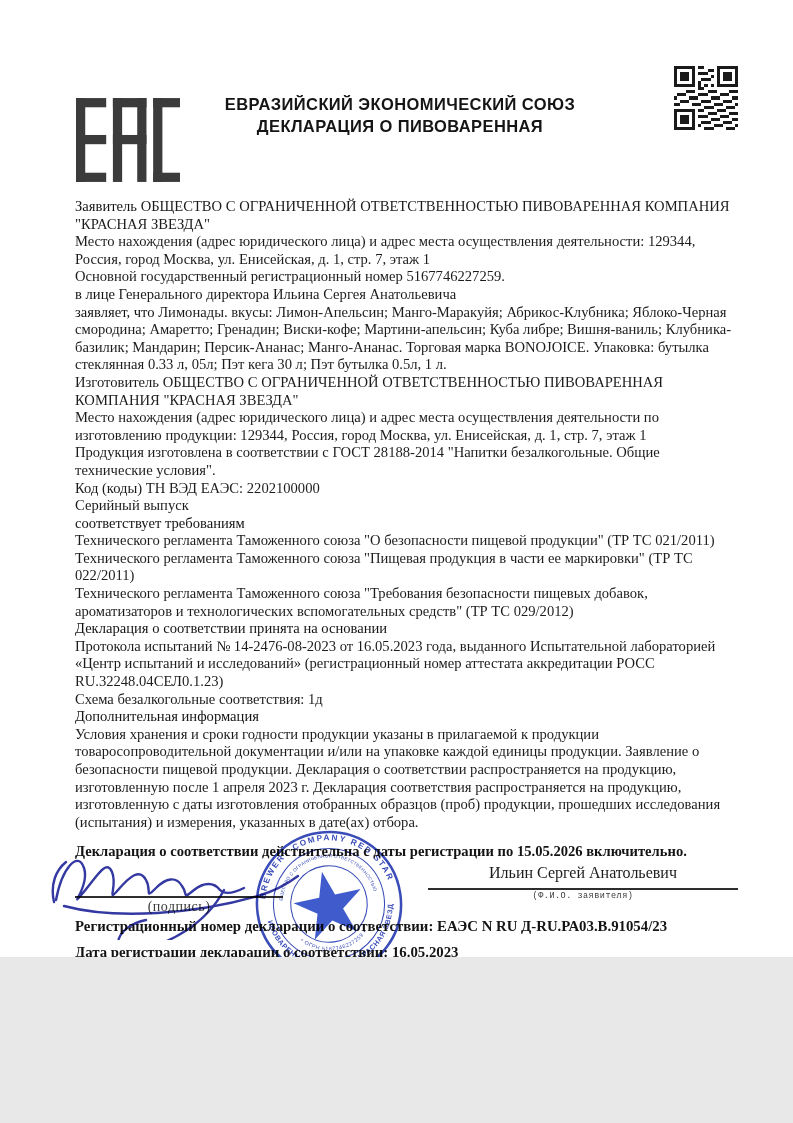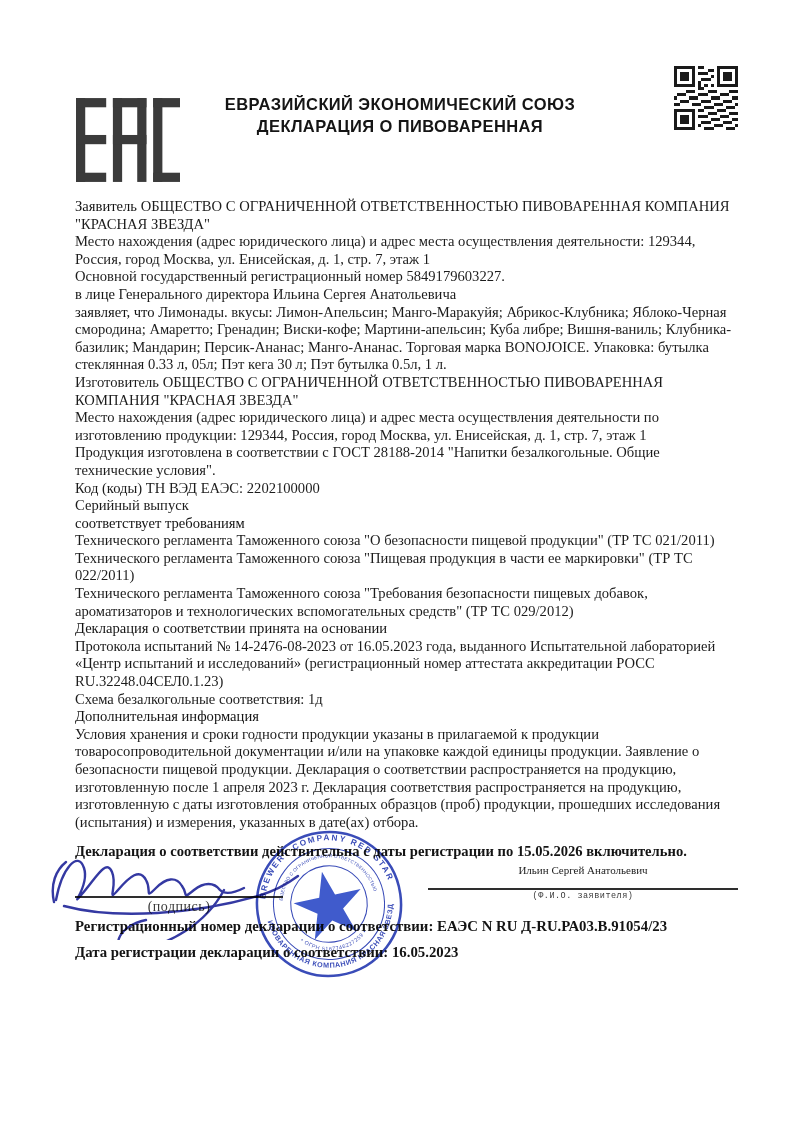--- a/index.html
+++ b/index.html
@@ -1,17 +1,17 @@
 <!DOCTYPE html>
 <html lang="ru"><head>
 <meta charset="utf-8">
 <style>
   html,body{margin:0;padding:0;background:#e8e8e8;}
   .page{
-    position:relative;width:793px;height:1123px;background:#ffffff;margin:0 auto;
+    position:relative;width:793px;height:957px;background:#ffffff;margin:0 auto;
     font-family:"Liberation Serif","DejaVu Serif",serif;color:#1e1e1e;overflow:hidden;
   }
   
   .eac-logo{position:absolute;left:76px;top:97px;width:104px;height:86px;}
   .hdr-title{
     position:absolute;left:185px;top:93px;width:430px;text-align:center;
     font-family:"Liberation Sans","DejaVu Sans",sans-serif;font-weight:bold;
     font-size:16.5px;line-height:22px;color:#151515;letter-spacing:.4px;
   }
   .qr{position:absolute;left:674px;top:66px;width:64px;height:64px;}
@@ -19,21 +19,21 @@
   .body-text{
     position:absolute;left:75px;top:198px;width:664px;
     font-size:14.6px;line-height:17.6px;color:#1c1c1c;
   }
   .body-text p{margin:0;}
   .body-text b{font-weight:normal;color:#141414;}
   
   .validity{position:absolute;left:75px;top:843px;width:664px;font-weight:bold;font-size:14.6px;color:#141414;}
   .sig-line{position:absolute;left:75px;top:896px;width:208px;border-top:2px solid #2e2e2e;}
   .sig-caption{position:absolute;left:75px;top:899px;width:208px;text-align:center;font-size:14px;color:#3a3a3a;letter-spacing:.5px;}
-  .fio-name{position:absolute;left:428px;top:864px;width:310px;text-align:center;font-size:11px;color:#1c1c1c;}
+  .fio-name{position:absolute;left:428px;top:864px;width:310px;text-align:center;font-size:16px;color:#1c1c1c;}
   .fio-line{position:absolute;left:428px;top:888px;width:310px;border-top:2px solid #2e2e2e;}
   .fio-caption{position:absolute;left:428px;top:891px;width:310px;text-align:center;font-size:8.5px;color:#3a3a3a;letter-spacing:.5px;font-family:Liberation Mono, monospace;}
   .reg-line{position:absolute;left:75px;top:918px;width:680px;font-weight:bold;font-size:14.8px;color:#141414;}
   .date-line{position:absolute;left:75px;top:944px;width:680px;font-weight:bold;font-size:14.8px;color:#141414;}
   .stamp{position:absolute;left:254px;top:829px;width:150px;height:150px;opacity:.9;transform:rotate(-8deg);mix-blend-mode:multiply;}
   .signature{position:absolute;left:46px;top:840px;width:270px;height:100px;mix-blend-mode:multiply;}
 </style>
 </head>
 <body>
 
@@ -187,21 +187,21 @@
         <rect x="12" y="20" width="1" height="1"></rect>
         <rect x="17" y="20" width="1" height="1"></rect>
         <rect x="18" y="20" width="1" height="1"></rect>
         <rect x="19" y="20" width="1" height="1"></rect>
       </g>
   </svg>
 
   <div class="body-text">
     <p><b>Заявитель</b><span> ОБЩЕСТВО С ОГРАНИЧЕННОЙ ОТВЕТСТВЕННОСТЬЮ ПИВОВАРЕННАЯ КОМПАНИЯ "КРАСНАЯ ЗВЕЗДА"</span></p>
     <p><b></b><span>Место нахождения (адрес юридического лица) и адрес места осуществления деятельности: 129344, Россия, город Москва, ул. Енисейская, д. 1, стр. 7, этаж 1</span></p>
-    <p><b></b><span>Основной государственный регистрационный номер 5849179603227.</span></p>
+    <p><b></b><span>Основной государственный регистрационный номер 5167746227259.</span></p>
     <p><b>в лице</b><span> Генерального директора Ильина Сергея Анатольевича</span></p>
     <p><b>заявляет, что</b><span> Лимонады. вкусы: Лимон-Апельсин; Манго-Маракуйя; Абрикос-Клубника; Яблоко-Черная смородина; Амаретто; Гренадин; Виски-кофе; Мартини-апельсин; Куба либре; Вишня-ваниль; Клубника-базилик; Мандарин; Персик-Ананас; Манго-Ананас. Торговая марка BONOJOICE. Упаковка:  бутылка стеклянная 0.33 л, 05л; Пэт кега 30 л; Пэт бутылка 0.5л, 1 л.</span></p>
     <p><b></b><span>Изготовитель ОБЩЕСТВО С ОГРАНИЧЕННОЙ ОТВЕТСТВЕННОСТЬЮ ПИВОВАРЕННАЯ КОМПАНИЯ "КРАСНАЯ ЗВЕЗДА"</span></p>
     <p><b></b><span>Место нахождения (адрес юридического лица) и адрес места осуществления деятельности по изготовлению продукции: 129344, Россия, город Москва, ул. Енисейская, д. 1, стр. 7, этаж 1</span></p>
     <p><b></b><span>Продукция изготовлена в соответствии с ГОСТ 28188-2014 "Напитки безалкогольные. Общие технические условия".</span></p>
     <p><b></b><span>Код (коды) ТН ВЭД ЕАЭС: 2202100000</span></p>
     <p><b></b><span>Серийный выпуск</span></p>
     <p><b>соответствует требованиям</b><span></span></p>
     <p><b></b><span>Технического регламента Таможенного союза "О безопасности пищевой продукции" (ТР ТС 021/2011)</span></p>
     <p><b></b><span>Технического регламента Таможенного союза "Пищевая продукция в части ее маркировки" (ТР ТС 022/2011)</span></p>

